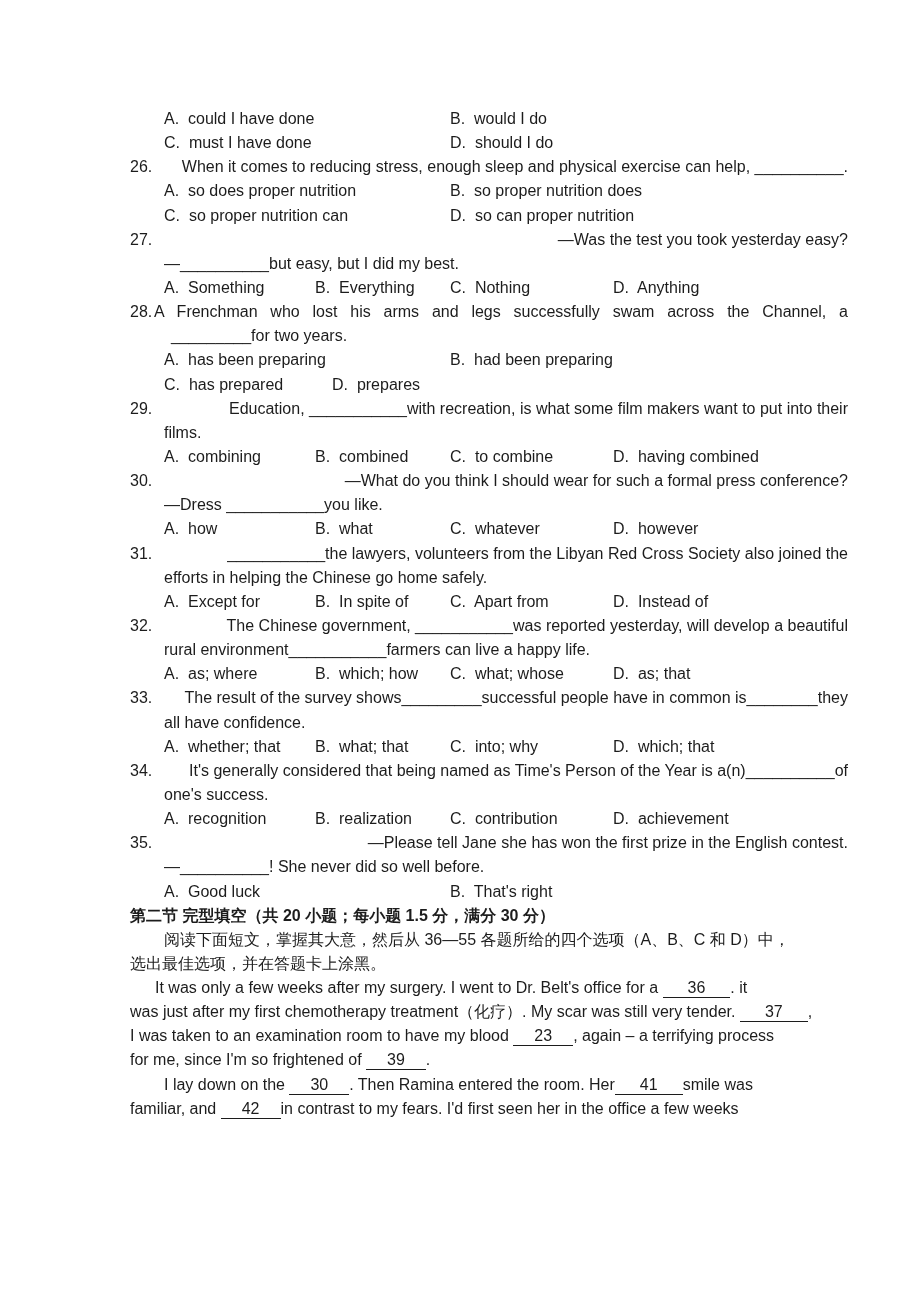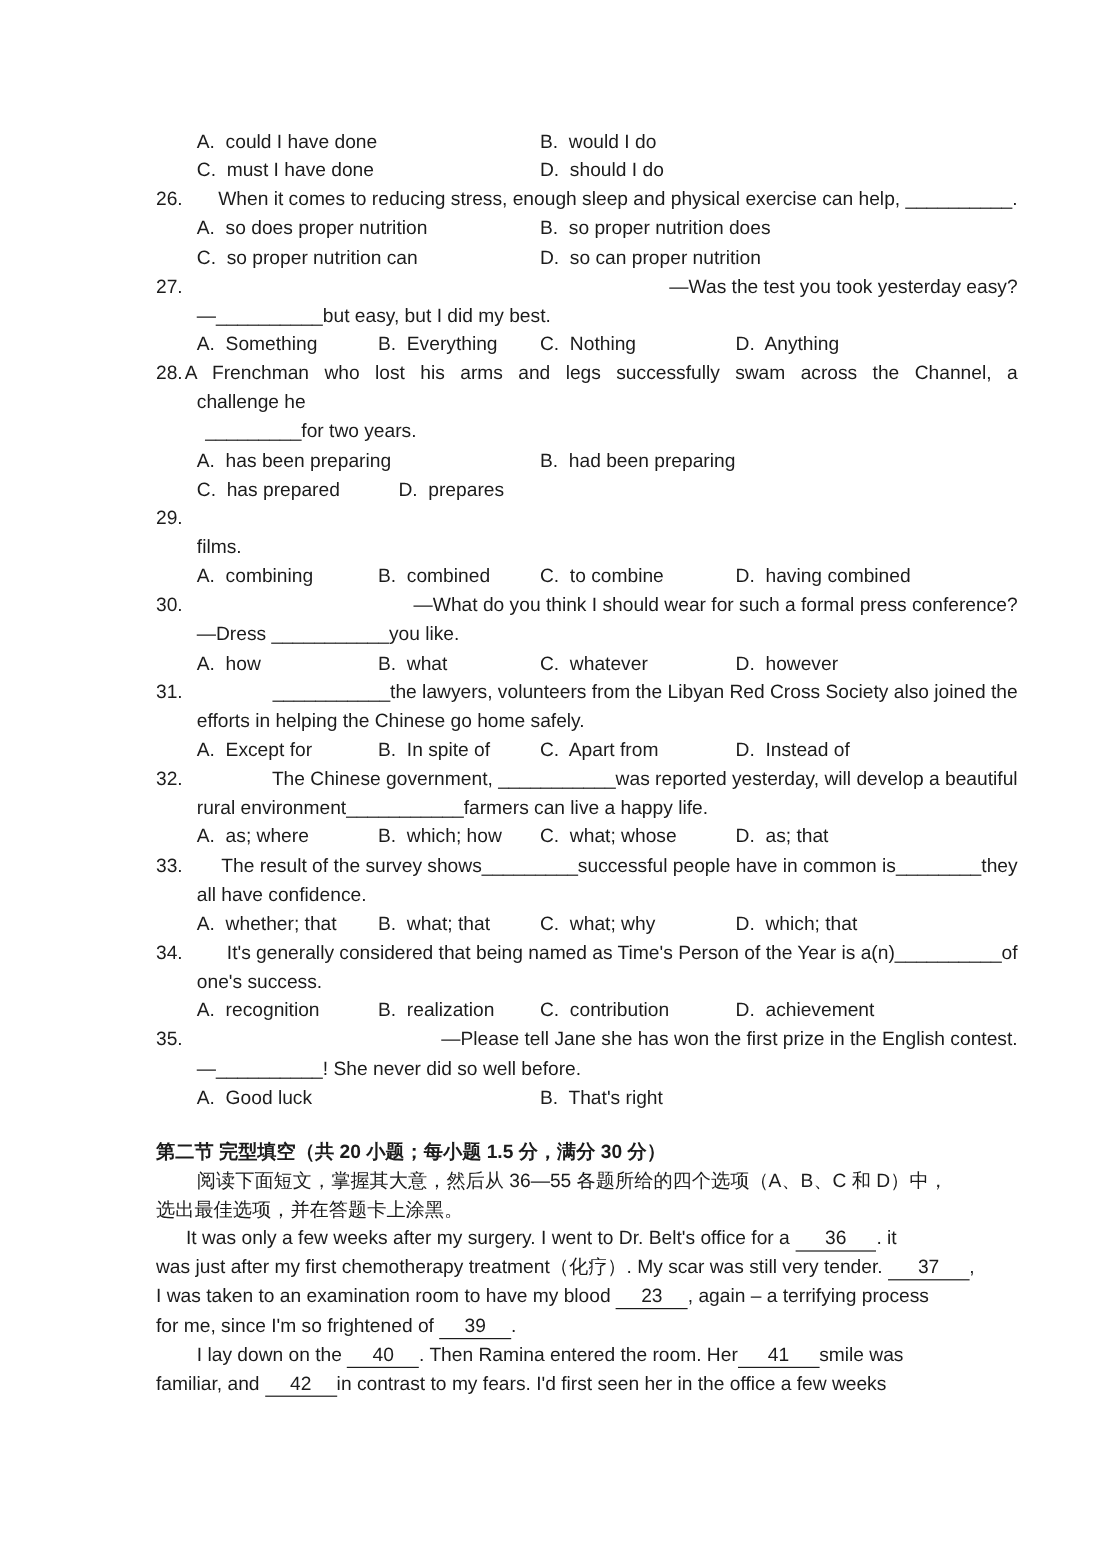--- a/index.html
+++ b/index.html
@@ -15,21 +15,21 @@
   .pl24{padding-left:24px;text-align:right;}
   .pl25{padding-left:25px;}
   .pl34{padding-left:34px;}
   .pl41{padding-left:41px;}
   .tab{position:absolute;top:0;}
   .oa{left:34px;}
   .ob{left:185px;}
   .oc{left:320px;}
   .od{left:483px;}
   .od2{left:202px;text-align:right;}
-  .bold{font-weight:bold;margin-top:21px;}
+  .bold{font-weight:bold;}
   .just{text-align:justify;text-align-last:justify;}
   .cblank{
     display:inline-block;text-align:center;border-bottom:1px solid currentColor;
     height:19px;line-height:19px;padding:0 25px;
   }
   .cblank.narrow{padding:0 21px;}
 </style>
 </head>
 <body>
 
@@ -69,37 +69,35 @@
       <span class="tab oa">A.  Something</span>
       <span class="tab ob">B.  Everything</span>
       <span class="tab oc">C.  Nothing</span>
       <span class="tab od">D.  Anything</span>
     </div>
 
     <div class="ln pl24 just">
       <span class="num">28.</span>
       <span>A Frenchman who lost his arms and legs successfully swam across the Channel, a</span>
     </div>
-    <div class="ln pl34">
-      <span>challenge he</span>
-    </div>
     <div class="ln pl41">
       <span>_________for two years.</span>
     </div>
     <div class="ln">
       <span class="tab oa">A.  has been preparing</span>
       <span class="tab oc">B.  had been preparing</span>
     </div>
     <div class="ln">
       <span class="tab oa">C.  has prepared</span>
       <span class="tab od2">D.  prepares</span>
     </div>
 
     <div class="ln pl24">
       <span class="num">29.</span>
+      <span>Education, ___________with recreation, is what some film makers want to put into their</span>
     </div>
     <div class="ln pl34">
       <span>films.</span>
     </div>
     <div class="ln">
       <span class="tab oa">A.  combining</span>
       <span class="tab ob">B.  combined</span>
       <span class="tab oc">C.  to combine</span>
       <span class="tab od">D.  having combined</span>
     </div>
@@ -149,21 +147,21 @@
     <div class="ln pl24">
       <span class="num">33.</span>
       <span>The result of the survey shows_________successful people have in common is________they</span>
     </div>
     <div class="ln pl34">
       <span>all have confidence.</span>
     </div>
     <div class="ln">
       <span class="tab oa">A.  whether; that</span>
       <span class="tab ob">B.  what; that</span>
-      <span class="tab oc">C.  what; why</span>
+      <span class="tab oc">C.  into; why</span>
       <span class="tab od">D.  which; that</span>
     </div>
 
     <div class="ln pl24">
       <span class="num">34.</span>
       <span>It's generally considered that being named as Time's Person of the Year is a(n)__________of</span>
     </div>
     <div class="ln pl34">
       <span>one's success.</span>
     </div>
@@ -203,20 +201,20 @@
       <span>was just after my first chemotherapy treatment（化疗）. My scar was still very tender. </span><span class="cblank">37</span><span>,</span>
     </div>
     <div class="ln">
       <span>I was taken to an examination room to have my blood </span><span class="cblank narrow">23</span><span>, again – a terrifying process</span>
     </div>
     <div class="ln">
       <span>for me, since I'm so frightened of </span><span class="cblank narrow">39</span><span>.</span>
     </div>
 
     <div class="ln pl34">
-      <span>I lay down on the </span><span class="cblank narrow">40</span><span>. Then Ramina entered the room. Her</span><span class="cblank">41</span><span>smile was</span>
+      <span>I lay down on the </span><span class="cblank narrow">30</span><span>. Then Ramina entered the room. Her</span><span class="cblank">41</span><span>smile was</span>
     </div>
     <div class="ln">
       <span>familiar, and </span><span class="cblank narrow">42</span><span>in contrast to my fears. I'd first seen her in the office a few weeks</span>
     </div>
 
   </div>
 </div>
 
 </body></html>

